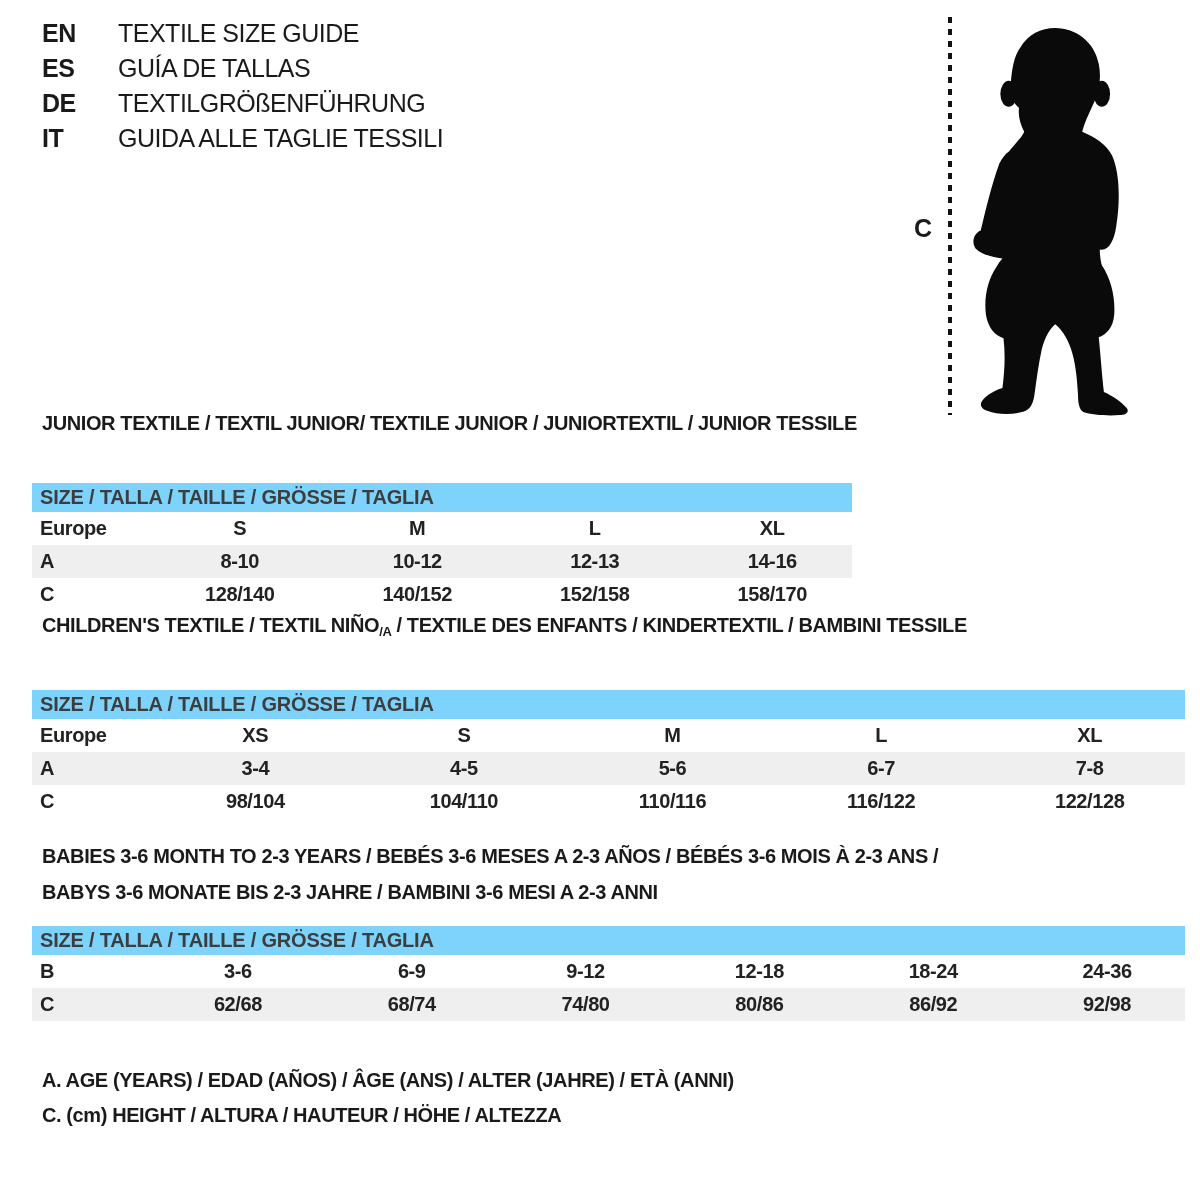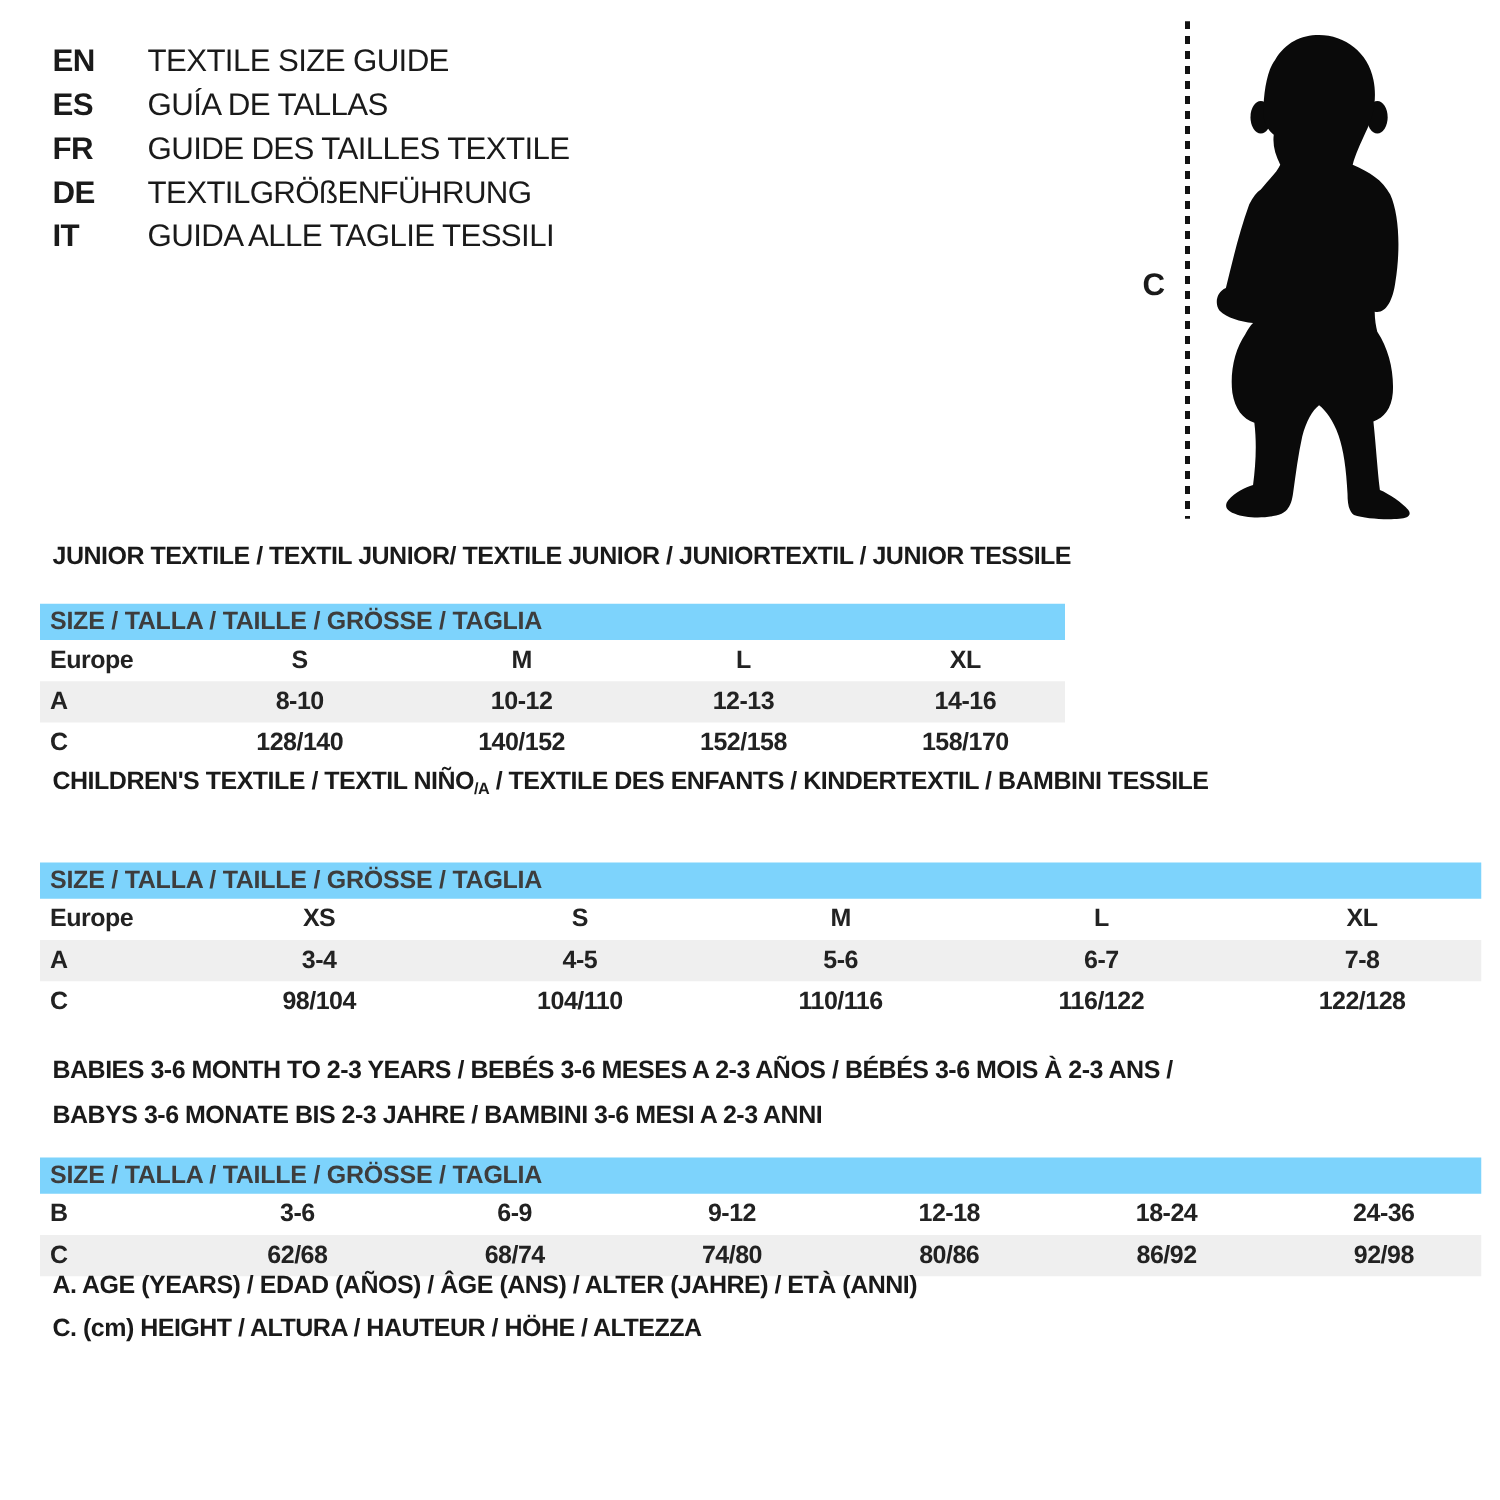--- a/index.html
+++ b/index.html
@@ -6,21 +6,21 @@
   html, body { width: 1200px; height: 1200px; }
   body {
     position: relative;
     background: #ffffff;
     font-family: "Liberation Sans", sans-serif;
     color: #1a1a1a;
     overflow: hidden;
   }
 
   
-  .lang-block { position: absolute; left: 42px; top: 32px; }
+  .lang-block { position: absolute; left: 42px; top: 16px; }
   .lang-row { display: flex; height: 35px; align-items: center; }
   .lang-code {
     width: 76px; font-size: 25px; font-weight: 700; letter-spacing: -0.02em;
   }
   .lang-title { font-size: 25px; font-weight: 400; letter-spacing: -0.02em; }
 
   
   .figure { position: absolute; left: 900px; top: 8px; width: 260px; height: 412px; }
   .dash-line {
     position: absolute; left: 48px; top: 9px; width: 4px; height: 398px;
@@ -49,41 +49,37 @@
   }
   .trow { display: flex; height: 33px; align-items: center; gap: 18px; }
   .trow.shaded { background: #efefef; }
   .tcell {
     flex: 1; text-align: center;
     font-size: 20px; font-weight: 700; letter-spacing: -0.02em; color: #222222;
   }
   .tlabel { flex: 0 0 110px; text-align: left; padding-left: 8px; }
 
   
-  .legend { position: absolute; left: 42px; top: 1011px; }
+  .legend { position: absolute; left: 42px; top: 1063px; }
   .legend-line {
     height: 35px; display: flex; align-items: center;
     font-size: 20px; font-weight: 700; letter-spacing: -0.02em; white-space: nowrap;
   }
 </style>
 </head>
 <body>
 
 <div class="lang-block">
   <div class="lang-row">
     <span class="lang-code">EN</span>
     <span class="lang-title">TEXTILE SIZE GUIDE</span>
   </div>
   <div class="lang-row">
     <span class="lang-code">ES</span>
     <span class="lang-title">GUÍA DE TALLAS</span>
-  </div>
-  <div class="lang-row">
-    <span class="lang-code">FR</span>
-    <span class="lang-title">GUIDE DES TAILLES TEXTILE</span>
   </div>
   <div class="lang-row">
     <span class="lang-code">DE</span>
     <span class="lang-title">TEXTILGRÖßENFÜHRUNG</span>
   </div>
   <div class="lang-row">
     <span class="lang-code">IT</span>
     <span class="lang-title">GUIDA ALLE TAGLIE TESSILI</span>
   </div>
 </div>
@@ -128,21 +124,21 @@
         C 41 146 44 142 47 140
         C 55 130 60 125 62 120
         C 58 112 56 104 57 96
         C 52 92 49 86 49 78
         C 49 62 52 44 58 36
         C 66 22 78 16 92 16 Z"></path>
     </g>
   </svg>
 </div>
 
-<div class="section-heading" style="top:434px">JUNIOR TEXTILE / TEXTIL JUNIOR/ TEXTILE JUNIOR / JUNIORTEXTIL / JUNIOR TESSILE</div>
+<div class="section-heading" style="top:412px">JUNIOR TEXTILE / TEXTIL JUNIOR/ TEXTILE JUNIOR / JUNIORTEXTIL / JUNIOR TESSILE</div>
 <div class="size-table" style="top:483px; width:820px">
   <div class="size-bar">SIZE / TALLA / TAILLE / GRÖSSE / TAGLIA</div>
   <div>
       <div class="trow">
         <div class="tcell tlabel">Europe</div>
         <div class="tcell">S</div>
         <div class="tcell">M</div>
         <div class="tcell">L</div>
         <div class="tcell">XL</div>
       </div>

